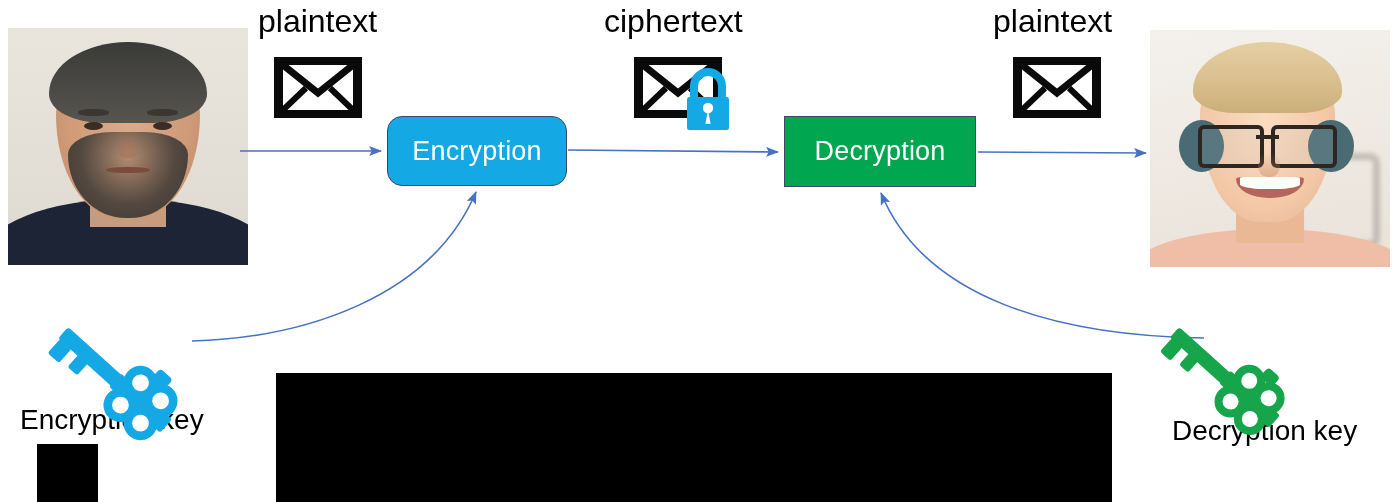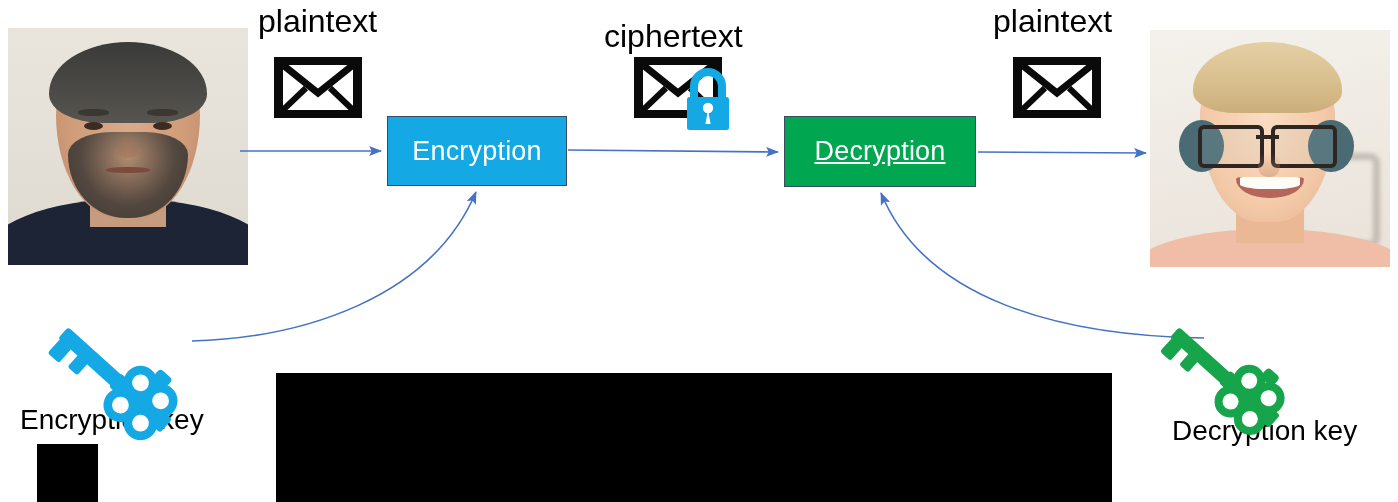--- a/index.html
+++ b/index.html
@@ -125,22 +125,22 @@
     position: absolute;
     border: 1.6px solid #3b4a63;
     box-sizing: border-box;
     display: flex;
     align-items: center;
     justify-content: center;
     color: #ffffff;
     font-size: 27px;
     letter-spacing: .2px;
   }
-  #enc-box { left: 387px; top: 116px; width: 180px; height: 70px; }
-  #dec-box { left: 784px; top: 116px; width: 192px; height: 71px; text-decoration: underline; }
+  #enc-box { left: 387px; top: 116px; width: 180px; height: 70px; border-radius: 15px; }
+  #dec-box { left: 784px; top: 116px; width: 192px; height: 71px; }
 
   
   .lbl {
     position: absolute;
     color: #000000;
     white-space: nowrap;
   }
   .lbl-top   { font-size: 32px; }
   .lbl-key   { font-size: 28px; }
 
@@ -188,21 +188,21 @@
       <div class="rec-lens r"></div>
       <div class="rec-bridge"></div>
     </div>
     <div class="rec-nose"></div>
     <div class="rec-smile">
       <div class="rec-teeth"></div>
     </div>
   </div>
 
   <div class="lbl lbl-top" style="left:258px; top:3px;">plaintext</div>
-  <div class="lbl lbl-top" style="left:604px; top:18px;">ciphertext</div>
+  <div class="lbl lbl-top" style="left:604px; top:3px;">ciphertext</div>
   <div class="lbl lbl-top" style="left:993px; top:3px;">plaintext</div>
 
   <div class="lbl lbl-key" style="left:20px; top:404px;">Encryption key</div>
   <div class="lbl lbl-key" style="left:1172px; top:415px;">Decryption key</div>
 
   <svg class="ovl" viewBox="0 0 1398 502">
 
     <g>
       <rect x="274" y="57" width="88" height="61" fill="#0A0A0A"></rect>
       <rect x="283" y="65" width="70" height="45" fill="#ffffff"></rect>

